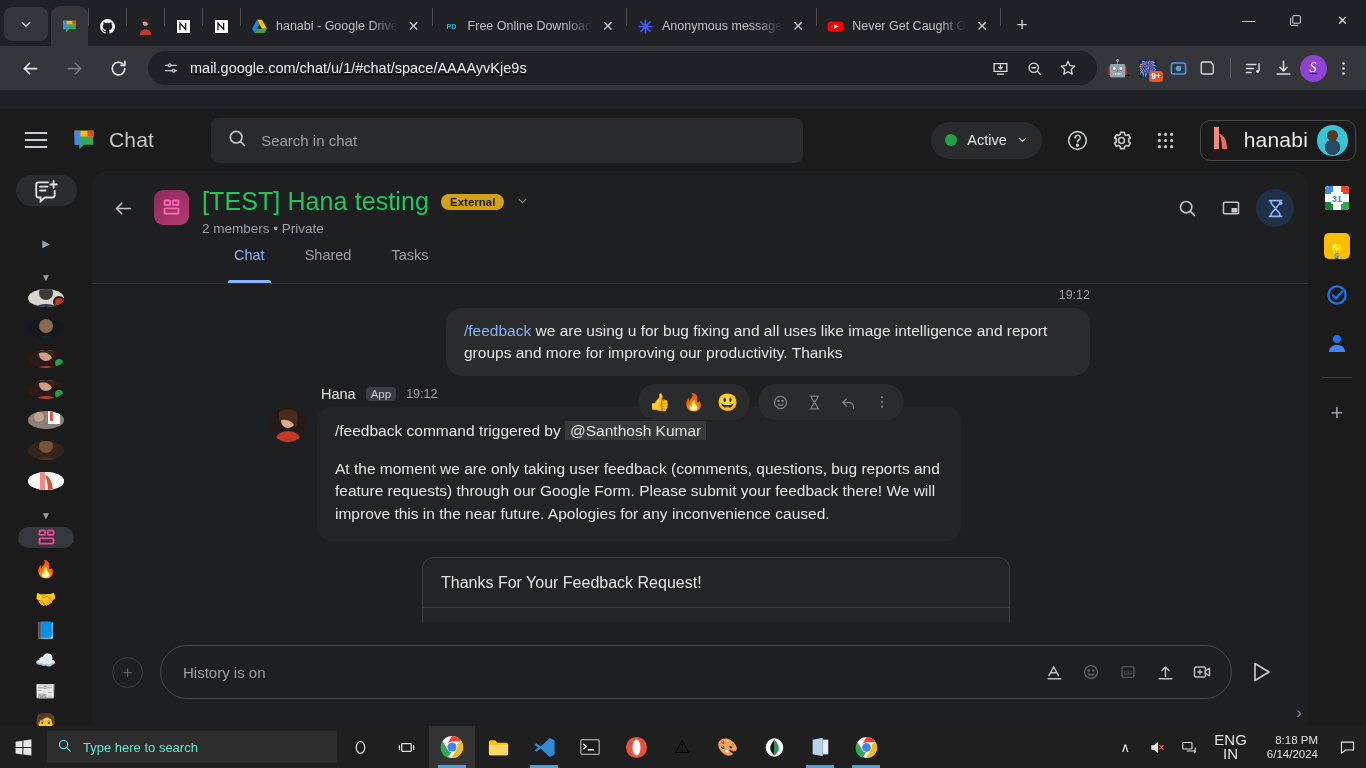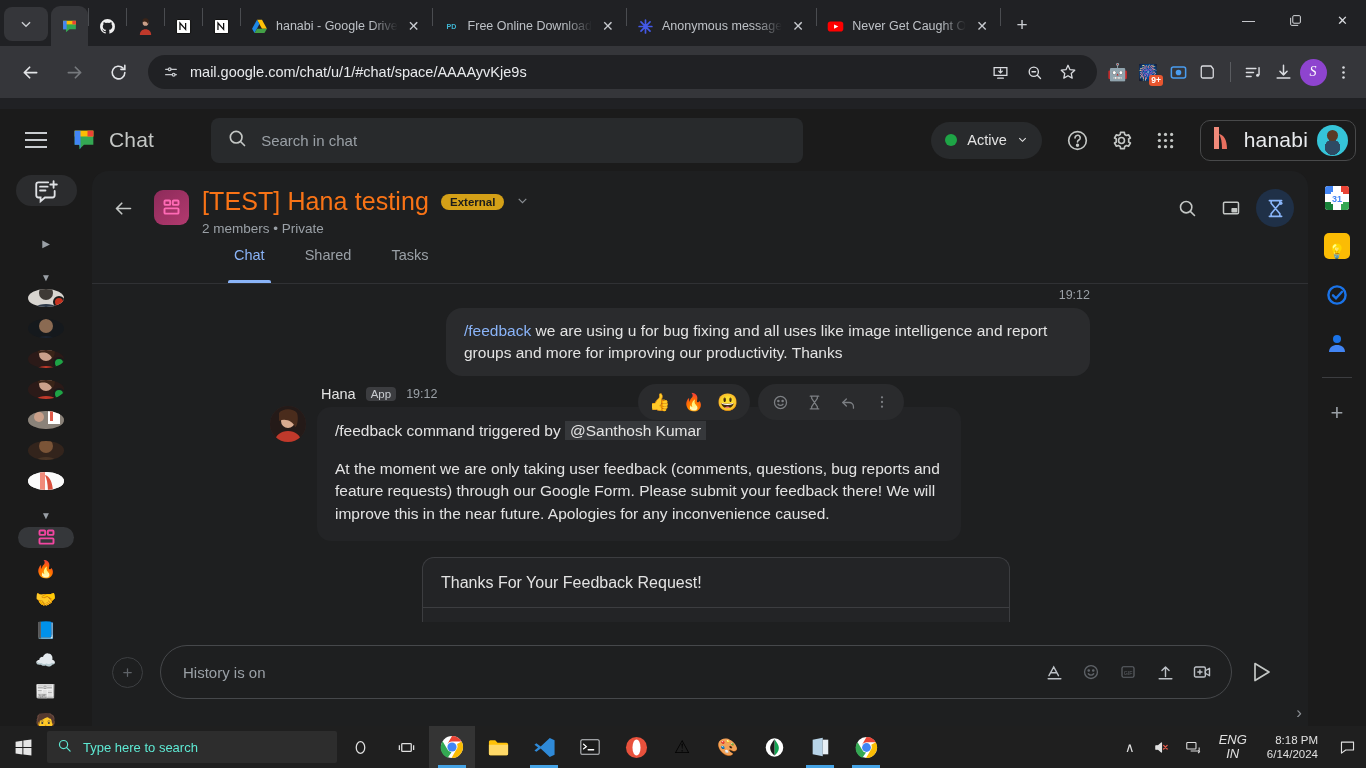--- a/index.html
+++ b/index.html
@@ -46,22 +46,22 @@
     display: flex; align-items: center; justify-content: center; font-size: 19px;
     border-radius: 50%;
   }
   .wincontrols { margin-left: auto; display: flex; height: 46px; }
   .wincontrols div {
     width: 47px; height: 40px; display: flex; align-items: center; justify-content: center;
     color: #dadce0; font-size: 13px;
   }
 
   .chrome-toolbar {
-    position: absolute; left: 0; top: 46px; width: 1366px; height: 52px;
-    background: #35363a; display: flex; align-items: center; padding: 0 8px;
+    position: absolute; left: 0; top: 46px; width: 1366px; height: 44px;
+    background: #35363a; display: flex; align-items: center; padding: 0 8px; text-decoration: underline;
   }
   .navbtn {
     width: 34px; height: 34px; border-radius: 50%; margin: 0 5px;
     display: flex; align-items: center; justify-content: center; color: #e3e5e8;
   }
   .navbtn.disabled { color: #76797d; }
   .omnibox {
     flex: 1; height: 34px; background: #202124; border-radius: 17px;
     display: flex; align-items: center; padding: 0 14px 0 10px; margin: 0 6px 0 8px;
     min-width: 0;
@@ -155,21 +155,21 @@
   }
   .sp-header { height: 76px; display: flex; align-items: flex-start; padding: 16px 14px 0 14px; }
   .backbtn { width: 34px; height: 34px; display: flex; align-items: center; justify-content: center; color: #c4c7c5; margin-top: 4px; }
   .sp-avatar {
     width: 35px; height: 35px; border-radius: 9px; margin: 3px 0 0 14px;
     background: linear-gradient(140deg, #8d2b5a 0%, #b23a6f 100%);
     display: flex; align-items: center; justify-content: center; position: relative;
   }
   .sp-titlewrap { margin-left: 13px; }
   .sp-titlerow { display: flex; align-items: center; gap: 12px; }
-  .sp-title { color: #f97316; font-size: 25px; letter-spacing: .1px; }
+  .sp-title { color: #22c55e; font-size: 25px; letter-spacing: .1px; }
   .ext-badge {
     background: #d4a017; color: #1b1b1b; font-size: 11.5px; font-weight: bold;
     border-radius: 9px; padding: 2px 9px;
   }
   .sp-caret { color: #8b8f94; font-size: 10px; }
   .sp-sub { color: #9aa0a6; font-size: 13.5px; margin-top: 5px; }
   .sp-header-right { margin-left: auto; display: flex; align-items: center; gap: 6px; margin-top: 2px; }
   .hr-icon { width: 38px; height: 38px; border-radius: 50%; display: flex; align-items: center; justify-content: center; color: #c4c7c5; }
   .hr-icon.active { background: #1f3047; color: #89b4f8; }
 
@@ -265,21 +265,21 @@
     width: 290px; height: 32px; background: #2d2d2d; border-radius: 2px; display: flex;
     align-items: center; padding: 0 10px; gap: 11px; color: #5eead4; font-size: 13px;
   }
   .tb-btn { width: 46px; height: 42px; display: flex; align-items: center; justify-content: center; position: relative; }
   .tb-btn.running::after {
     content: ""; position: absolute; left: 9px; right: 9px; bottom: 0; height: 3px; background: #45a3e5;
   }
   .tb-btn.focus { background: #343434; }
   .tray { margin-left: auto; display: flex; align-items: center; gap: 6px; padding-right: 4px; color: #e0e0e0; }
   .tray-icon { width: 26px; height: 42px; display: flex; align-items: center; justify-content: center; font-size: 13px; position: relative; }
-  .tray-lang { font-size: 13px; line-height: 14px; text-align: center; padding: 0 6px; font-style: italic; }
+  .tray-lang { font-size: 15px; line-height: 14px; text-align: center; padding: 0 6px; }
   .tray-clock { font-size: 11.5px; line-height: 14px; text-align: right; padding: 0 8px; }
   .tray-notif { width: 30px; height: 42px; display: flex; align-items: center; justify-content: center; }
 </style>
 </head>
 <body>
 
 <div class="chrome-tabstrip">
   <div class="tabstrip-left-btn">
     <svg width="14" height="14" viewBox="0 0 24 24" fill="none" stroke="currentColor" stroke-width="2.4">
         <path d="M5 9l7 7 7-7"></path>

